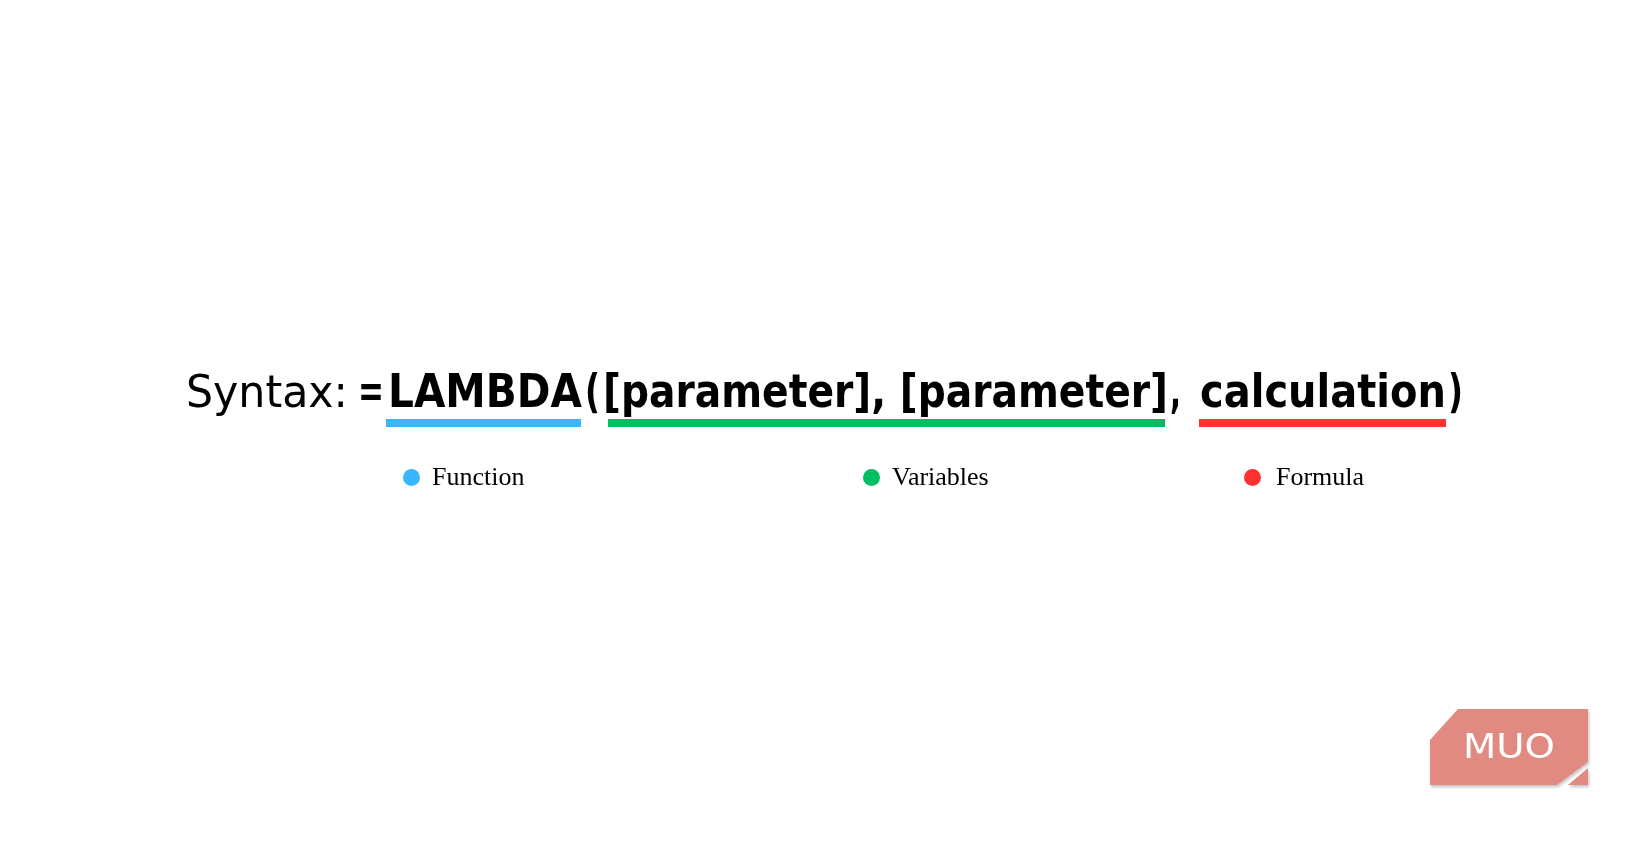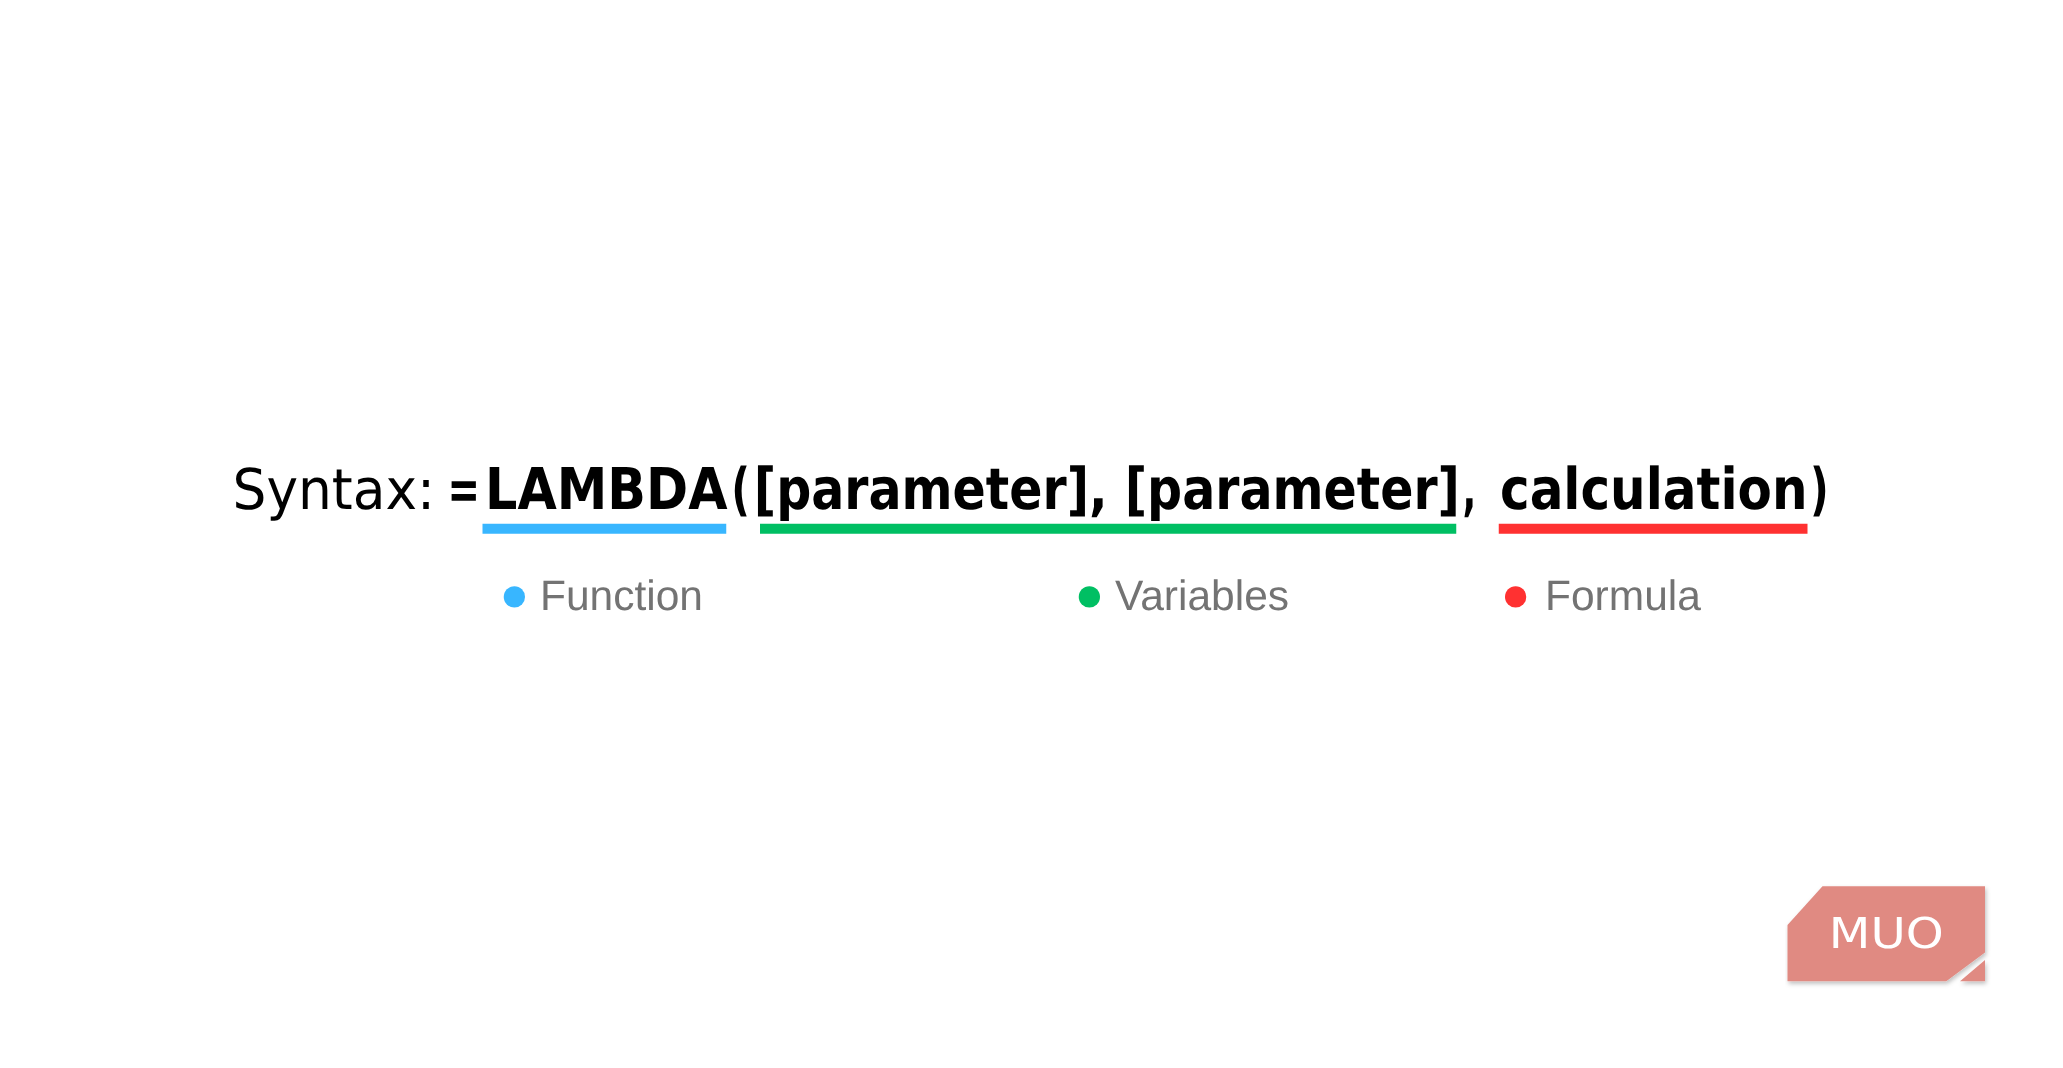--- a/index.html
+++ b/index.html
@@ -3,21 +3,21 @@
 <meta charset="utf-8">
 <style>
   html, body { margin: 0; padding: 0; }
   body {
     width: 1650px; height: 854px; background: #ffffff; position: relative; overflow: hidden;
     font-family: "DejaVu Sans", sans-serif; color: #000;
   }
   svg.main { position: absolute; left: 0; top: 0; }
   .legend-item { position: absolute; top: 462px; height: 30px; display: flex; align-items: center; }
   .dot { width: 17px; height: 17px; border-radius: 50%; display: inline-block; }
-  .legend-label { font-family: Liberation Sans, sans-serif; font-size: 34px; color: #737373; margin-left: 12px; line-height: 30px; }
+  .legend-label { font-family: Liberation Serif, serif; font-size: 26px; color: #000000; margin-left: 12px; line-height: 30px; }
   .logo { position: absolute; left: 1428px; top: 706px; }
 </style>
 </head>
 <body>
 
 <svg class="main" width="1650" height="854">
 
   <text x="186" y="407" font-family="DejaVu Sans, sans-serif" font-size="45" textLength="162" lengthAdjust="spacingAndGlyphs">Syntax:</text>
 
   <text x="358" y="407" font-family="DejaVu Sans, sans-serif" font-weight="bold" font-size="46" textLength="26" lengthAdjust="spacingAndGlyphs">=</text>
@@ -40,21 +40,21 @@
 </svg>
 
 <div class="legend-item" style="left:403px;">
   <span class="dot" style="background:#38b6ff;"></span>
   <span class="legend-label">Function</span>
 </div>
 <div class="legend-item" style="left:863px;">
   <span class="dot" style="background:#00bf63;"></span>
   <span class="legend-label">Variables</span>
 </div>
-<div class="legend-item" style="left:1204px;">
+<div class="legend-item" style="left:1244px;">
   <span class="dot" style="background:#ff3131;"></span>
   <span class="legend-label" style="margin-left:15px;">Formula</span>
 </div>
 
 <svg class="logo" width="166" height="88" viewBox="0 0 166 88">
   <defs>
     <filter id="sh" x="-10%" y="-10%" width="130%" height="130%">
       <feDropShadow dx="1" dy="2" stdDeviation="1.5" flood-color="#000" flood-opacity="0.25"></feDropShadow>
     </filter>
   </defs>

